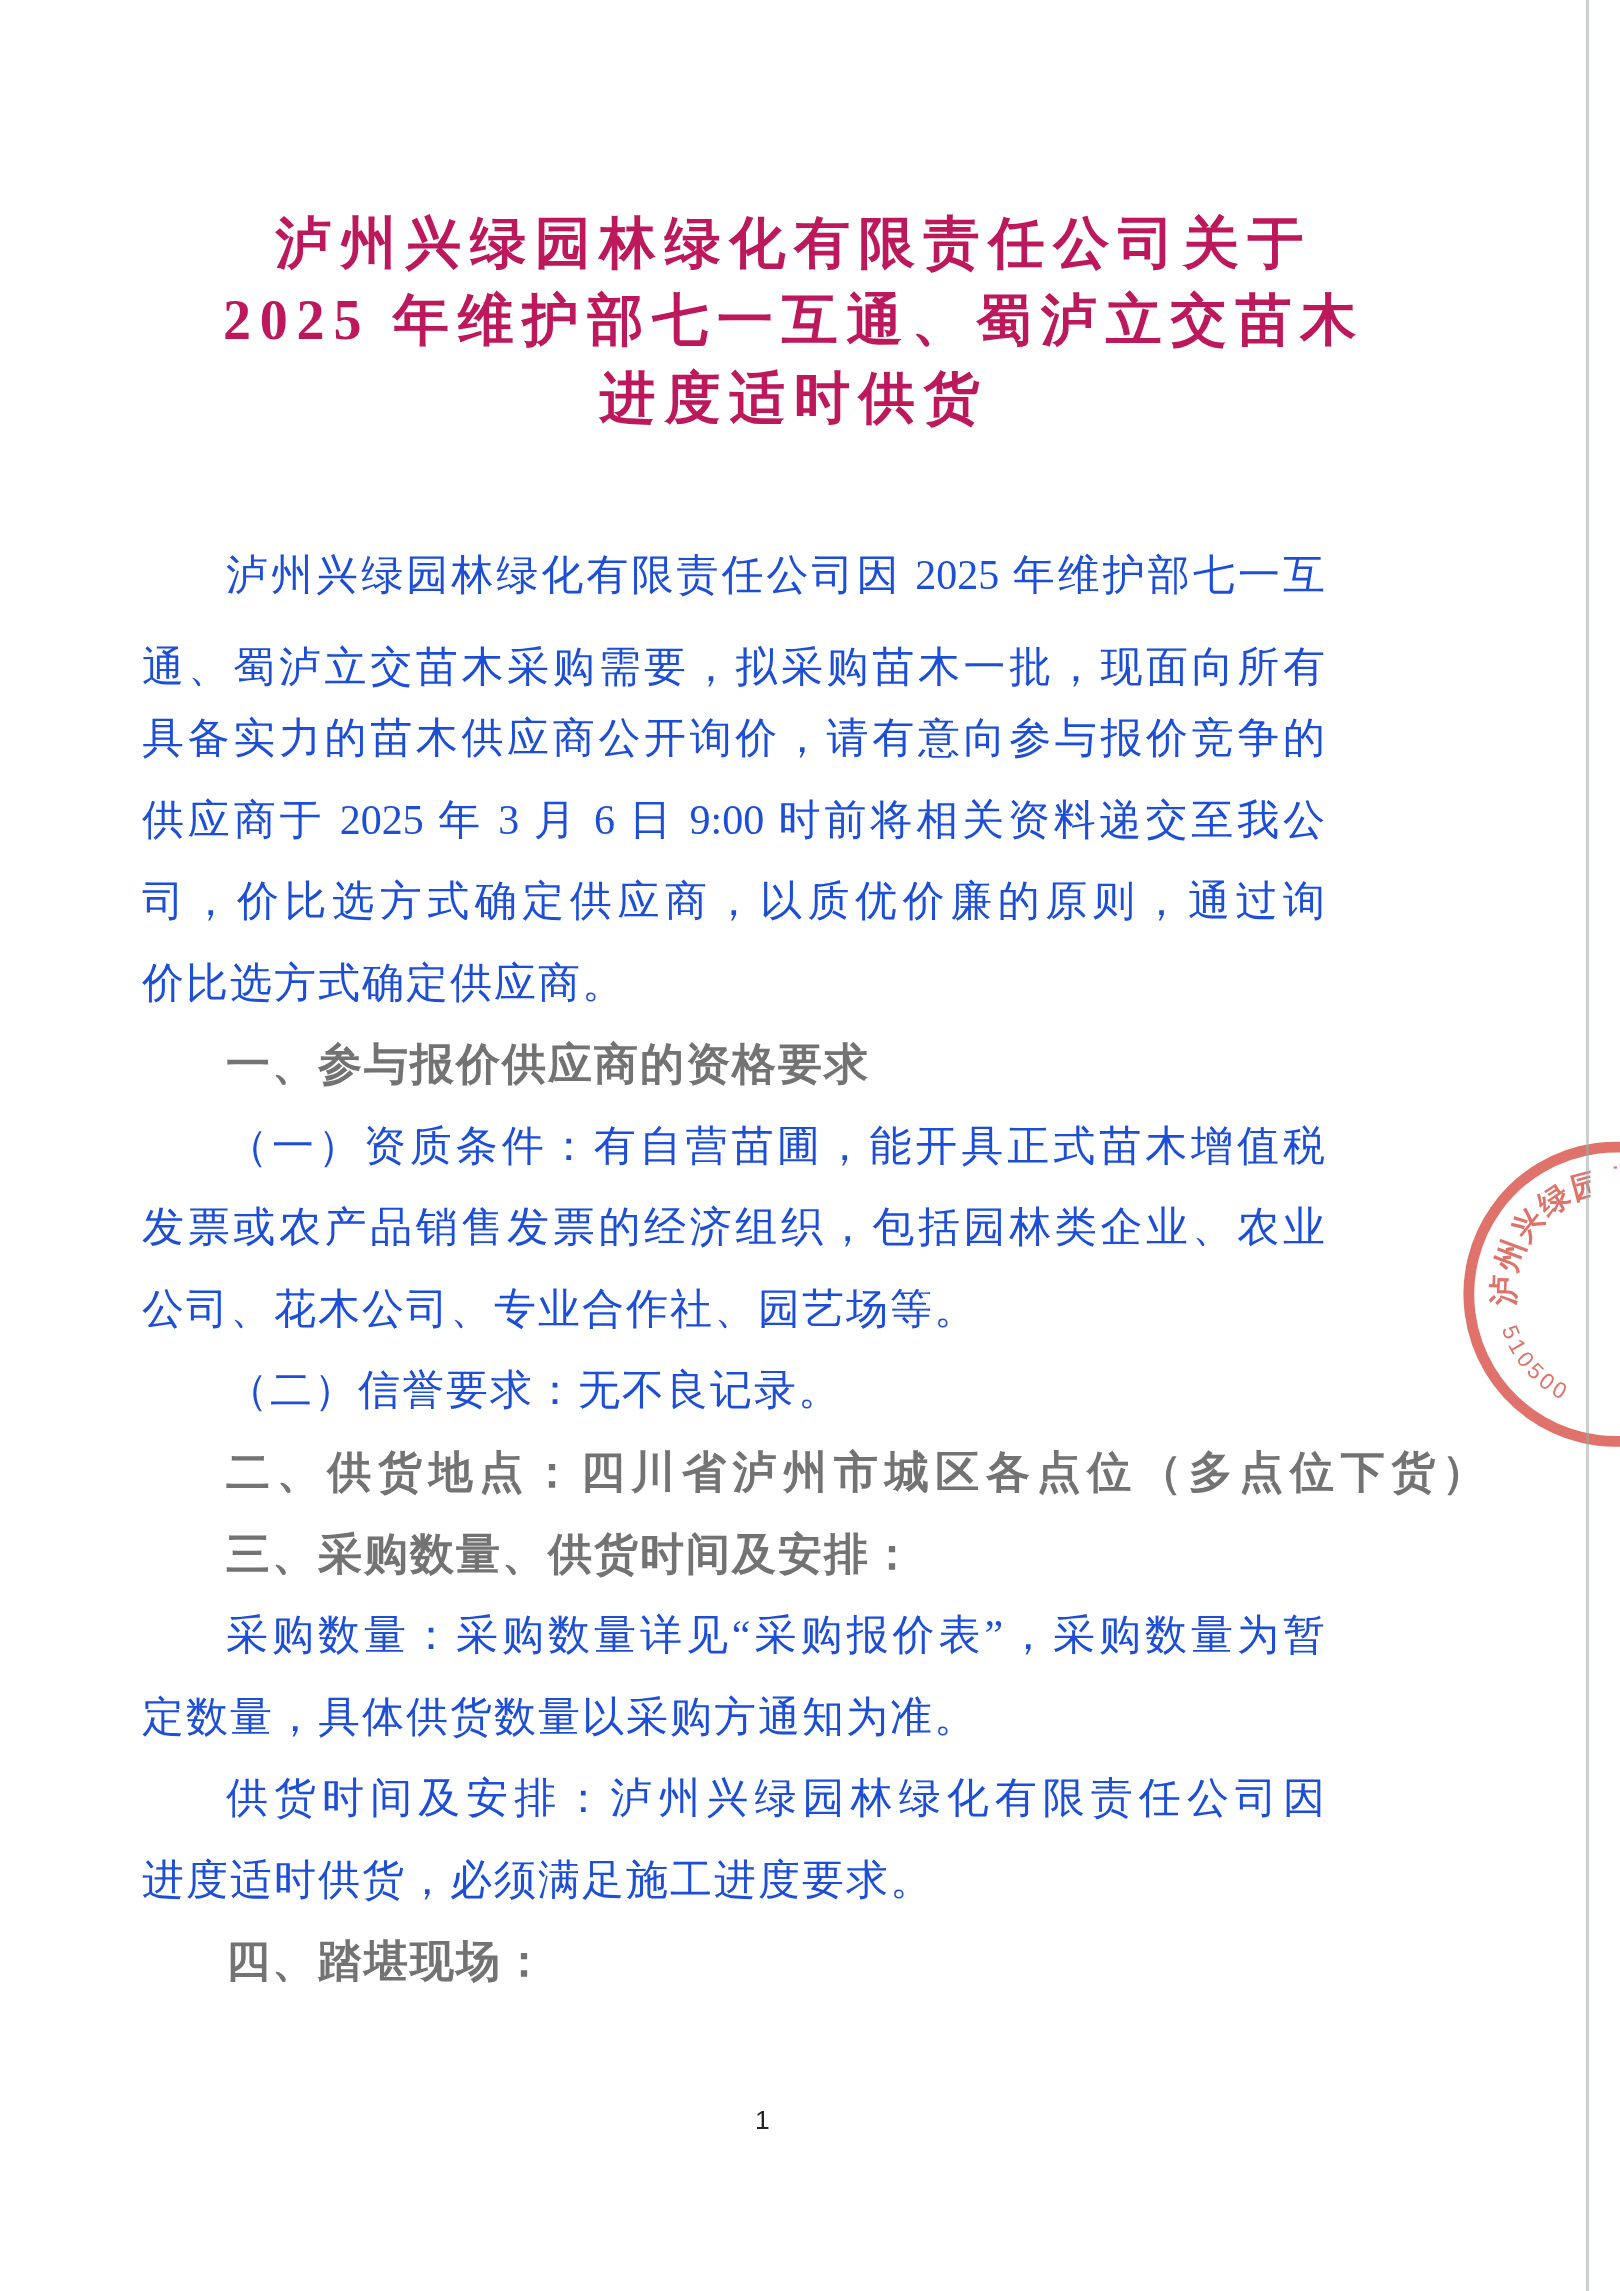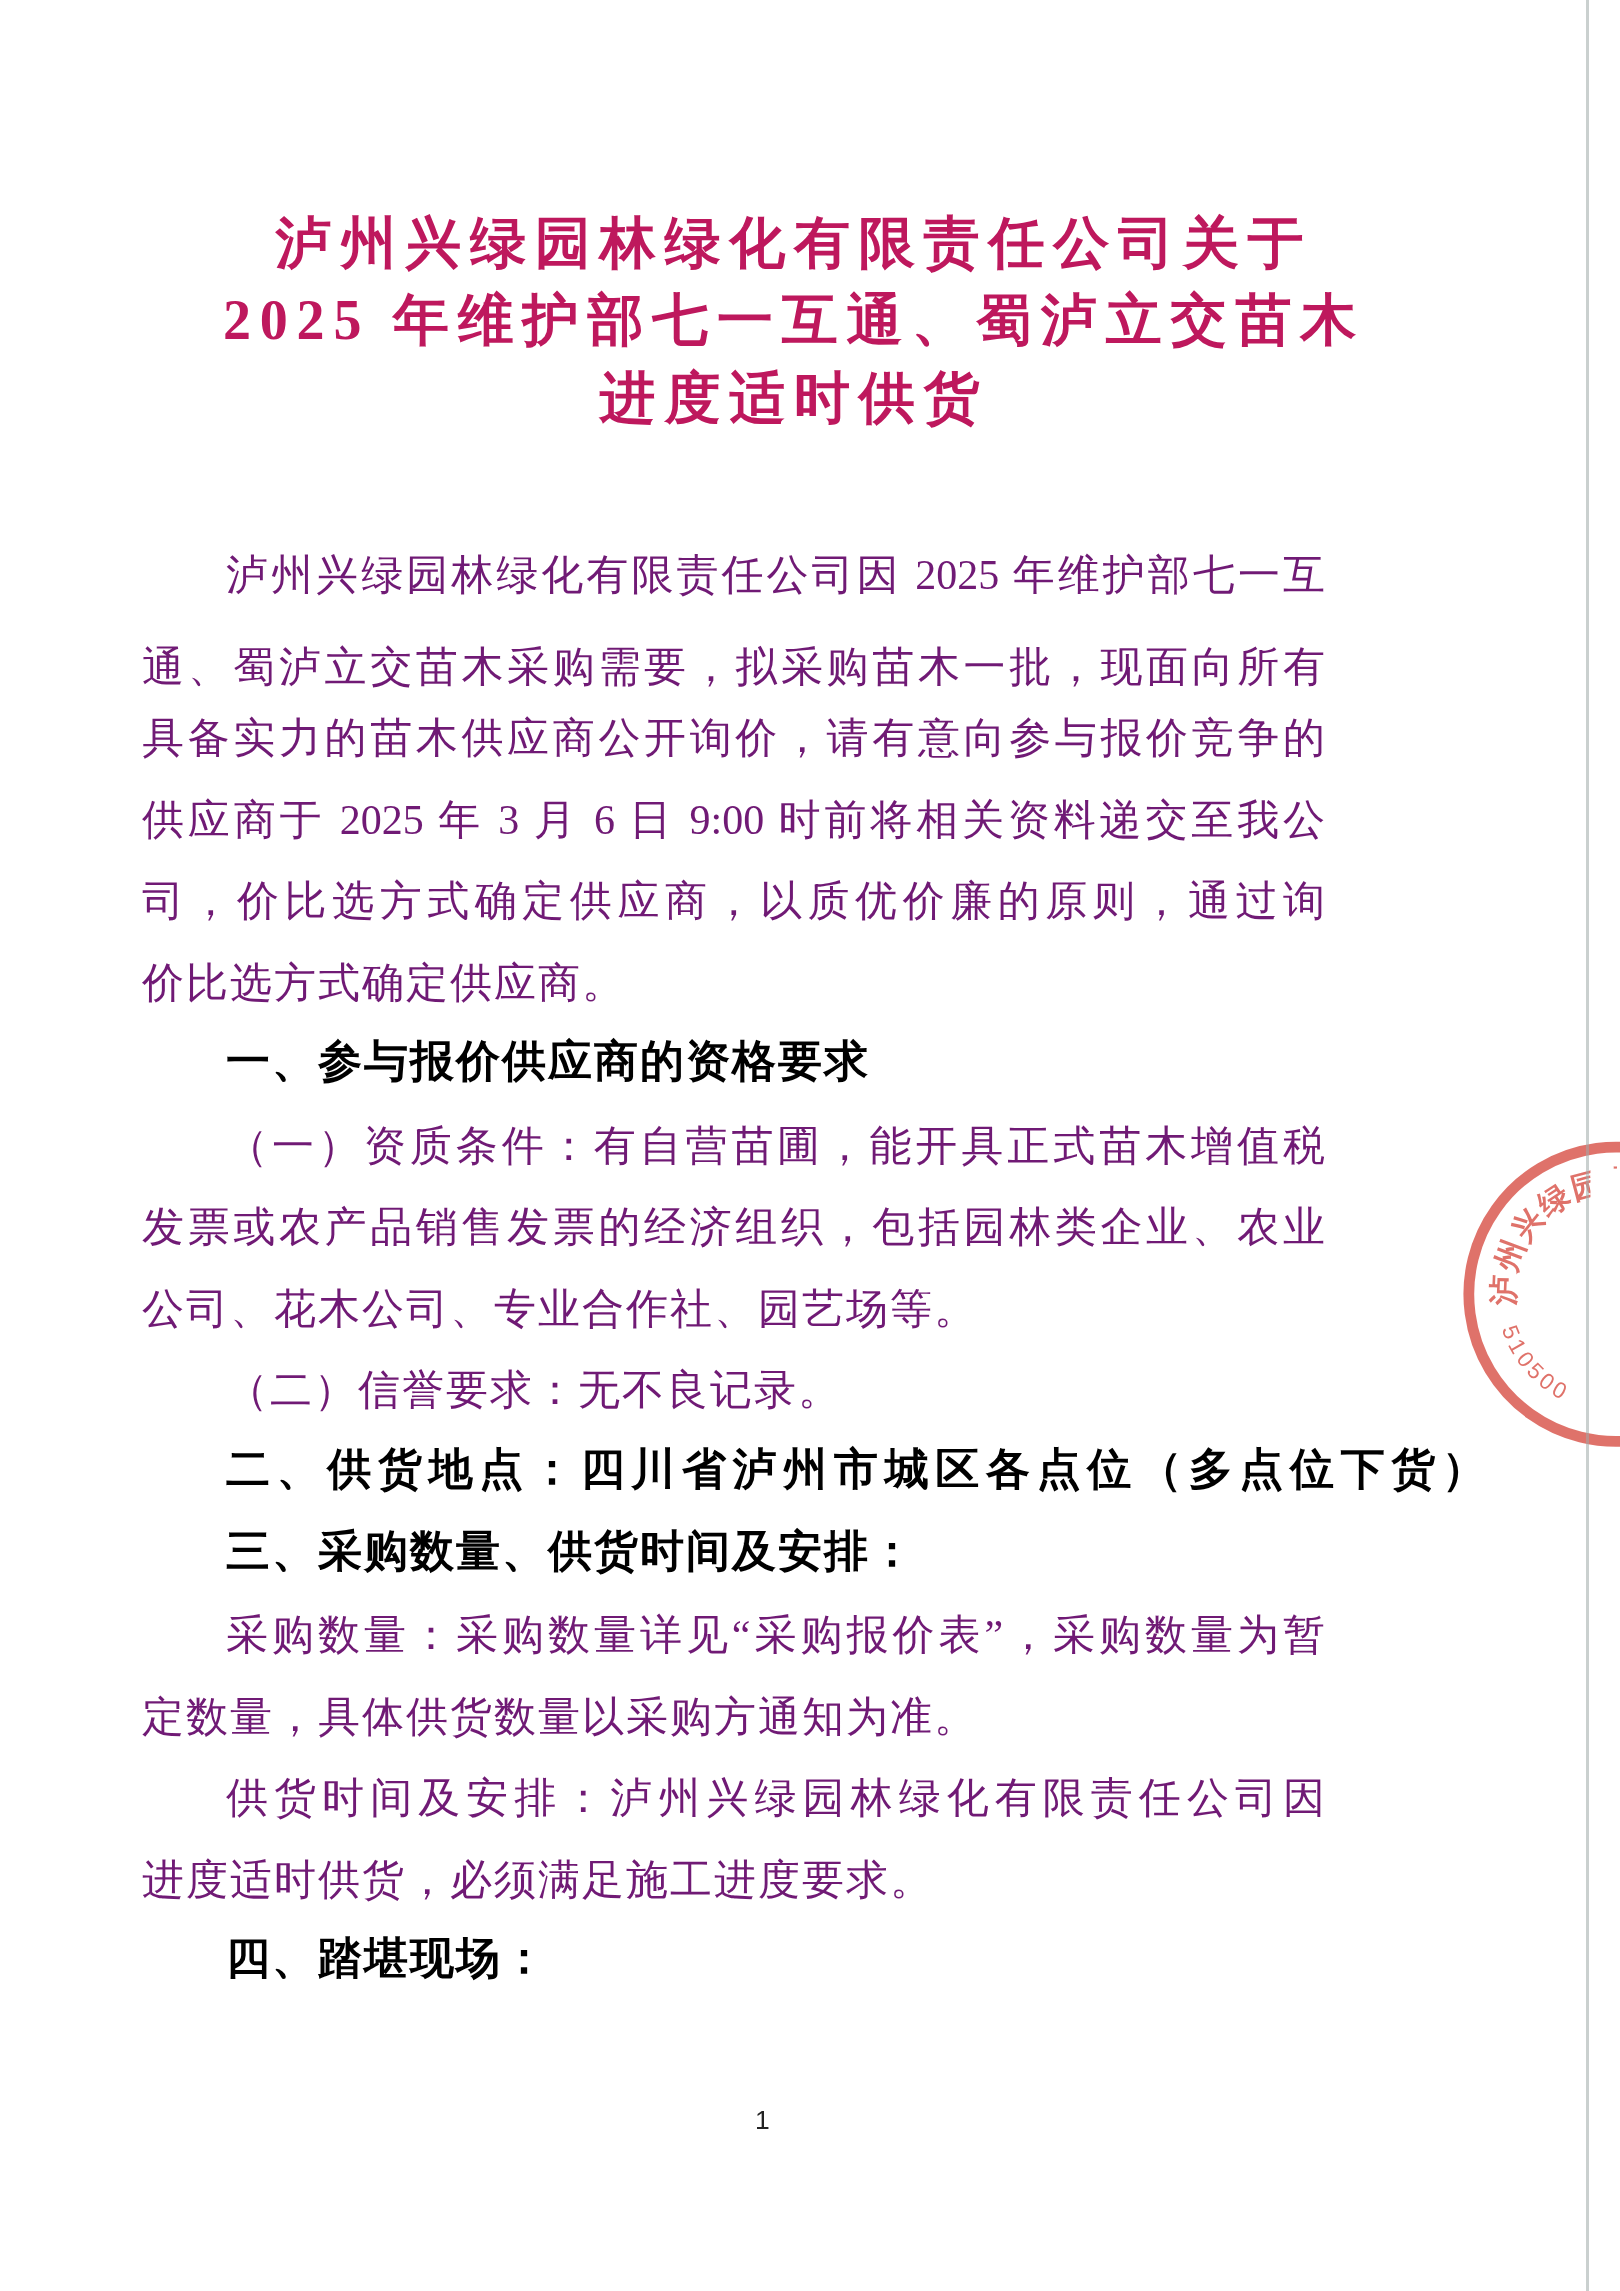--- a/index.html
+++ b/index.html
@@ -19,36 +19,36 @@
     font-weight:700;font-size:56px;line-height:71px;
     letter-spacing:8.8px;color:#be185d;white-space:nowrap;
   }
   .t0{top:208px;}
   .t1{top:285px;}
   .t2{top:363px;}
   
   .bline{
     position:absolute;left:142px;
     font-size:42px;line-height:61px;height:61px;
-    letter-spacing:2px;color:#701a75;white-space:nowrap;
+    letter-spacing:2px;color:#1d4ed8;white-space:nowrap;
   }
   .bline.justify{
     width:1183px;white-space:normal;
     text-align:justify;text-align-last:justify;
     letter-spacing:0;
   }
   .bline.wide{
     width:1344px;white-space:normal;
     text-align:justify;text-align-last:justify;
     letter-spacing:0;
   }
   .bline.indent{text-indent:84px;}
   .bline.bold{
-    font-family:Liberation Mono, monospace;
-    font-weight:700;font-size:44px;color:#000000;
+    font-family:Liberation Serif, serif;
+    font-weight:700;font-size:44px;color:#737373;
   }
   
   .page-number{
     position:absolute;left:755px;top:2105px;
     font-family:"Liberation Sans","DejaVu Sans",sans-serif;
     font-size:26.5px;color:#222;
   }
   
   .scan-edge-line{
     position:absolute;left:1586px;top:0;width:2.9px;height:2292px;

